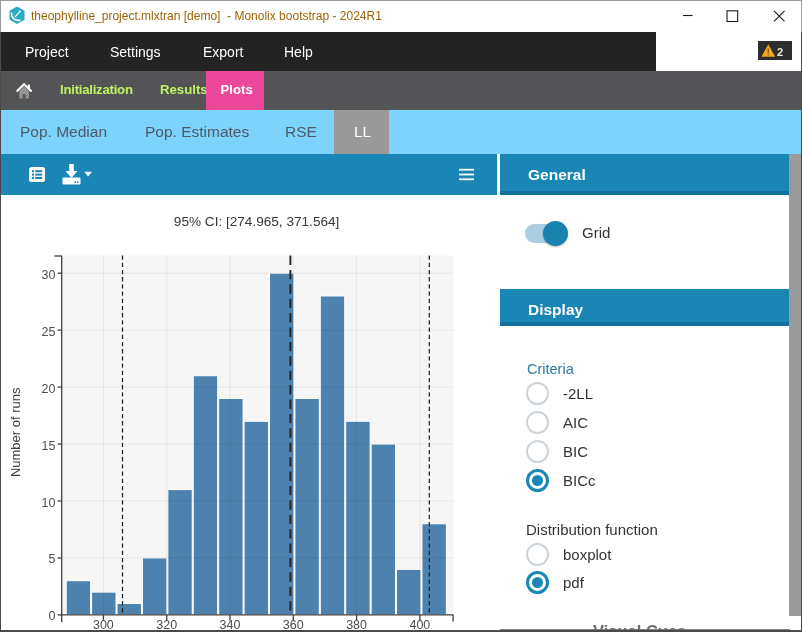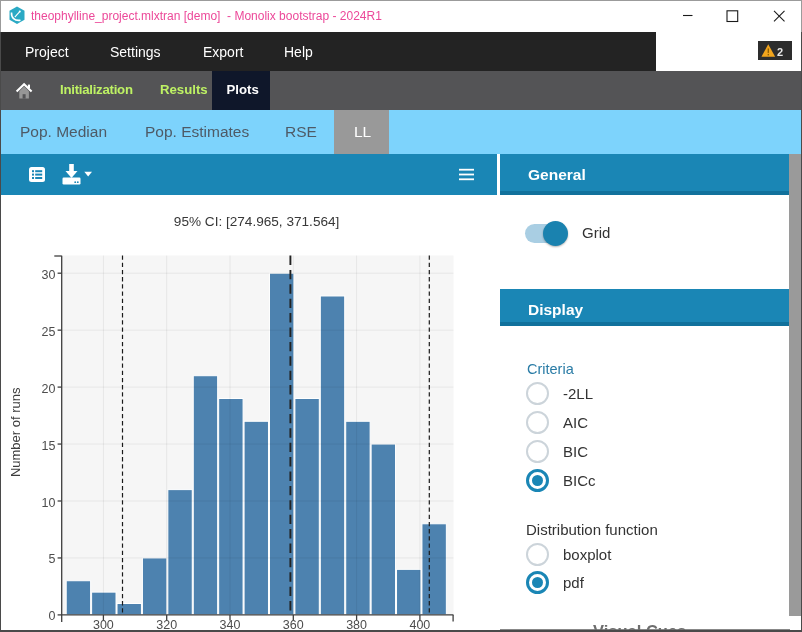--- a/index.html
+++ b/index.html
@@ -1,29 +1,29 @@
 <!DOCTYPE html>
 <html><head>
 <meta charset="utf-8">
 <style>
   * { margin:0; padding:0; box-sizing:border-box; }
   html,body { width:802px; height:632px; overflow:hidden; }
   body { font-family:"Liberation Sans", sans-serif; position:relative; background:#fff; }
   .abs { position:absolute; }
   
   #titlebar { left:0; top:0; width:802px; height:32px; background:#fff; border:1px solid #9b9b9b; border-bottom:none; }
-  #titletext { left:31px; top:9px; font-size:12px; color:#ec4899; }
+  #titletext { left:31px; top:9px; font-size:12px; color:#a16207; }
   
   #menubar { left:1px; top:32px; width:655px; height:39px; background:#232323; }
   .menuitem { position:absolute; top:12px; color:#fff; font-size:14px; }
   #warnbox { width:34px; height:19px; background:#2d2d2d; }
   
   #navbar { left:1px; top:71px; width:800px; height:39px; background:#545456; }
   .navitem { position:absolute; top:11px; color:#bef264; font-size:13.2px; font-weight:bold; }
-  #plotstab { left:211px; top:0; width:58px; height:47px; background:#0f172a; }
+  #plotstab { left:205px; top:0; width:58px; height:47px; background:#ec4899; }
   #plotstab span { position:absolute; left:14.5px; top:11px; color:#fff; font-size:13.2px; font-weight:bold; }
   
   #tabbar { left:1px; top:110px; width:800px; height:44px; background:#7dd3fc; }
   .tabitem { position:absolute; top:13px; color:#4e5a66; font-size:15.5px; }
   #lltab { left:333px; top:0; width:55px; height:44px; background:#999999; }
   #lltab span { position:absolute; left:20px; top:13px; color:#fff; font-size:15.5px; }
   
   #toolbar { left:1px; top:154px; width:496px; height:41px; background:#1a86b5; }
   
   #genheader { left:500px; top:154px; width:329px; height:41px; background:#1a86b5; border-bottom:4px solid #11719c; }

